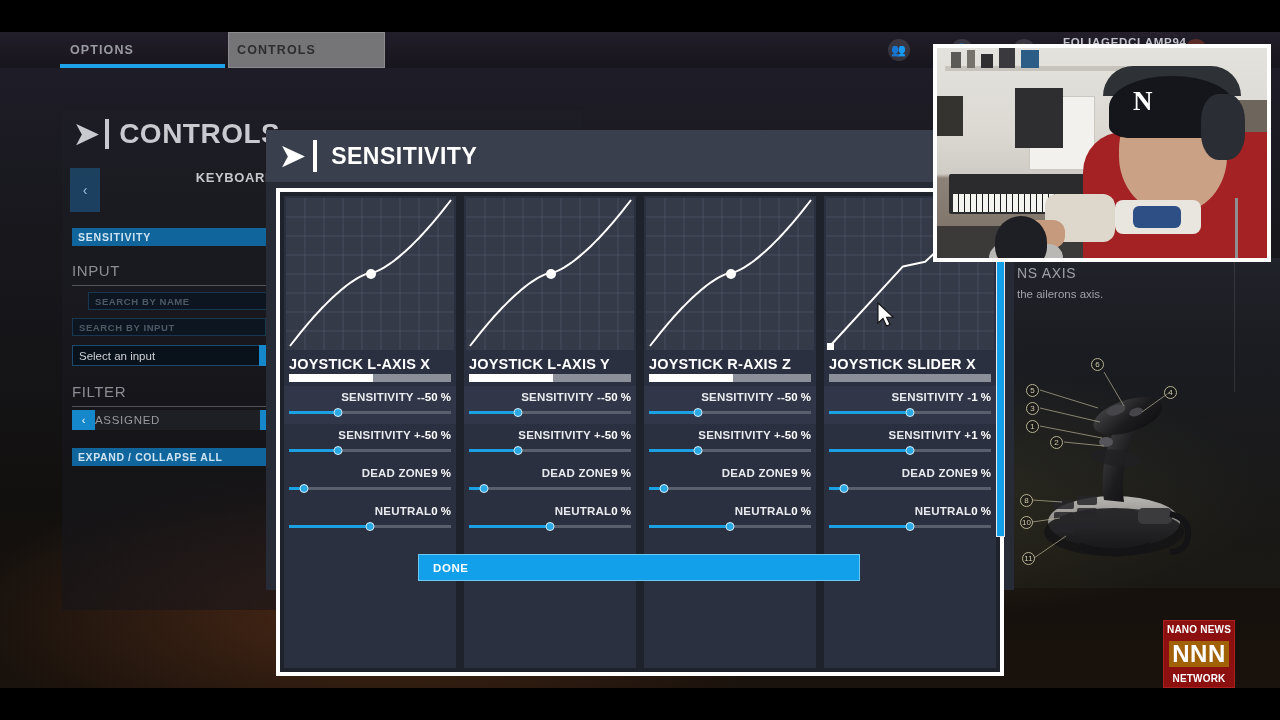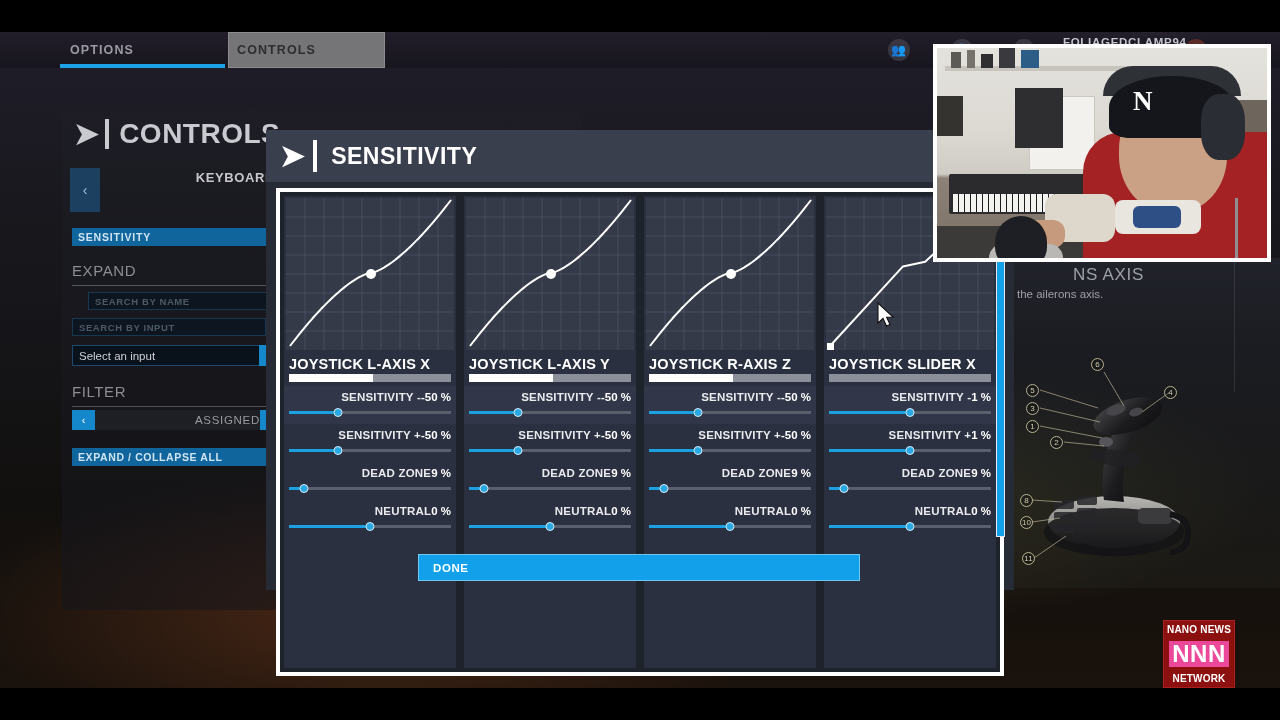--- a/index.html
+++ b/index.html
@@ -71,21 +71,21 @@
      padding-left:6px; font-size:11.5px; color:#cfcfd5;}
   #select-input .caret{ position:absolute; right:-1px; top:-1px; bottom:-1px; width:7px; background:#1588cc;}
 
   #filter-label { position:absolute; left:72px; top:383px; font-size:15px; letter-spacing:.6px;
      color:#8d8d95; z-index:11;}
   #filter-rule { position:absolute; left:72px; top:406px; width:195px; height:1px; background:#53535b; z-index:11;}
   #filter-row { position:absolute; left:72px; top:410px; width:194px; height:20px; z-index:11;
      background:rgba(40,44,52,.45); display:flex; align-items:center;}
   #filter-row .fl { width:23px; height:20px; background:#1588cc; color:#fff; display:flex;
      align-items:center; justify-content:center; font-size:11px;}
-  #filter-row .fc { flex:1; text-align:right; font-size:11.5px; letter-spacing:.7px; color:#9a9aa2;}
+  #filter-row .fc { flex:1; text-align:left; font-size:11.5px; letter-spacing:.7px; color:#9a9aa2;}
   #filter-row .fr { width:6px; height:20px; background:#1588cc;}
   #expand-all { position:absolute; left:72px; top:448px; width:194px; height:18px; z-index:11;
      background:#10659c; display:flex; align-items:center; padding-left:6px;
      font-size:10.5px; font-weight:bold; letter-spacing:.6px; color:#cfe4f2;}
 
   
   #dlg { position:absolute; left:266px; top:130px; width:748px; height:460px; z-index:30;
      background:#272b36; }
   #dlg-header { position:absolute; left:0; top:0; width:748px; height:52px; background:#3a3f4d;
      display:flex; align-items:center; padding-left:14px;}
@@ -122,21 +122,21 @@
 
   #done-wrap { position:absolute; left:0; top:420px; width:748px; height:40px;text-align:center; }
   #done-btn { position:absolute; left:152px; top:4px; width:442px; height:27px; background:#12a0ea;
      border:1px solid #6fc8f0; display:flex; align-items:center; padding-left:14px;
      font-size:11.5px; font-weight:bold; letter-spacing:.6px; color:#fff;}
 
   
   #right-panel { position:absolute; left:1010px; top:258px; width:270px; height:330px; z-index:12;
      background:linear-gradient(180deg, rgba(36,38,46,.80) 0%, rgba(30,32,38,.65) 28%, rgba(40,42,36,.30) 100%);}
   #right-panel .sep { position:absolute; left:224px; top:4px; width:1px; height:130px; background:rgba(255,255,255,.10);}
-  #ns-axis { position:absolute; left:1073px; top:265px; font-size:17px; letter-spacing:.7px; color:#9ea0a8; z-index:13;}
+  #ns-axis { position:absolute; left:1017px; top:265px; font-size:14px; letter-spacing:.7px; color:#9ea0a8; z-index:13;}
   #ns-desc { position:absolute; left:1017px; top:288px; font-size:11.5px; color:#9ea0a8; z-index:13;}
 
   
   #joy { position:absolute; left:1020px; top:350px; width:190px; height:215px; z-index:13;}
   .callout { position:absolute; width:13px; height:13px; border-radius:50%;
      border:1px solid #b9b394; color:#cfc9aa; font-size:8px; display:flex;
      align-items:center; justify-content:center; background:rgba(20,20,16,.35);}
 
   
   #cam { position:absolute; left:933px; top:44px; width:338px; height:218px; z-index:50;
@@ -165,21 +165,21 @@
   #cam .joy1 { position:absolute; left:58px; top:168px; width:52px; height:52px; background:#1d1f24; border-radius:50% 50% 40% 40%;}
   #cam .joy2 { position:absolute; left:52px; top:196px; width:74px; height:28px; background:#b9b8b4; border-radius:14px;}
   #cam .mic { position:absolute; left:298px; top:150px; width:3px; height:62px; background:#8f8f92;}
   #cam .rbox { position:absolute; left:300px; top:52px; width:38px; height:42px; background:#6e665c;}
 
   
   #nnn { position:absolute; left:1163px; top:620px; width:72px; height:68px; z-index:55;
      background:#8c1010; border:1px solid #aa2020; display:flex; flex-direction:column;
      align-items:center; justify-content:space-between; padding:3px 0;}
   #nnn .t { font-size:10px; font-weight:bold; color:#fff; letter-spacing:.2px;}
-  #nnn .m { width:60px; background:#ec4899; color:#fff; font-size:24px; font-weight:bold;
+  #nnn .m { width:60px; background:#a16207; color:#fff; font-size:24px; font-weight:bold;
      text-align:center; line-height:26px; letter-spacing:.5px;}
 
   
   #cursor { position:absolute; left:876px; top:302px; z-index:45; }
 </style>
 </head>
 <body>
 
 <div id="screen">
 
@@ -221,21 +221,21 @@
     <div id="kb-left">‹</div>
     <div id="kb-label">KEYBOARD</div>
   </div>
   <div id="kb-underline"></div>
   <div id="kb-default">DEFAULT</div>
 
   <div id="sensitivity-item">
     <span>SENSITIVITY</span>
   </div>
 
-  <div id="search-label">EXPAND</div>
+  <div id="search-label">INPUT</div>
   <div id="search-rule"></div>
   <div class="sfield" id="search-name">
     <span>SEARCH BY NAME</span>
   </div>
   <div class="sfield" id="search-input">
     <span>SEARCH BY INPUT</span>
   </div>
   <div id="select-input">
     <span>Select an input</span>
     <span class="caret"></span>

